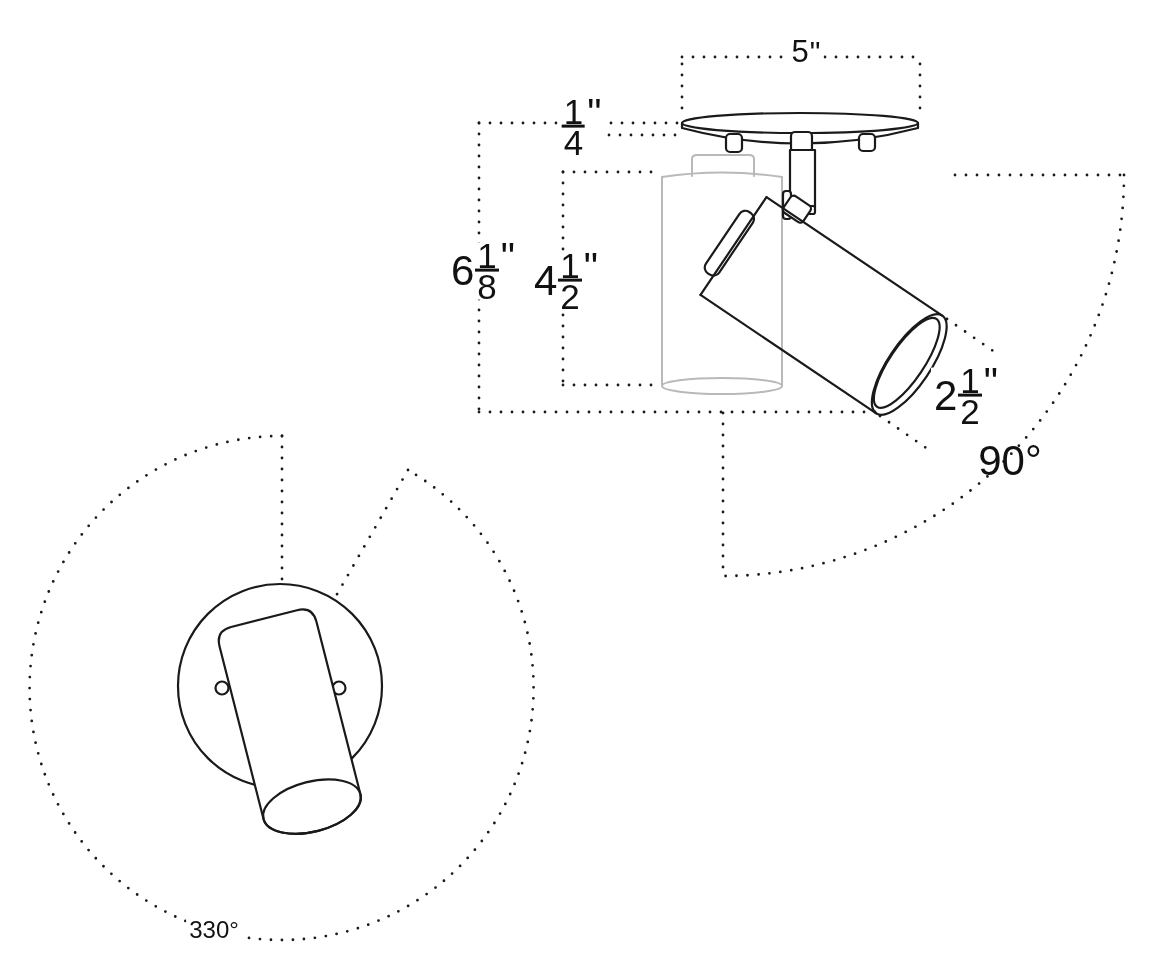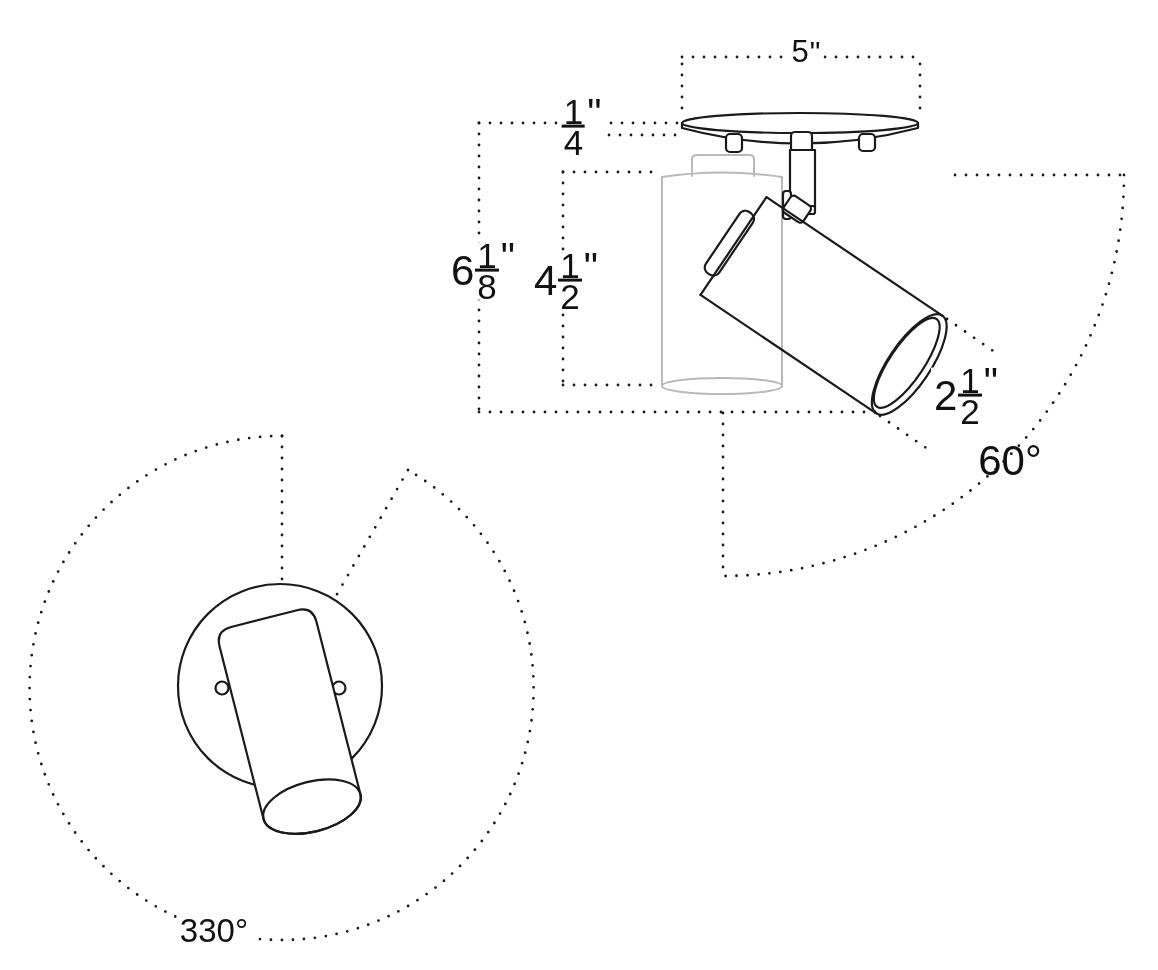--- a/index.html
+++ b/index.html
@@ -19,21 +19,21 @@
          background:var(--background);padding:0 3px;white-space:nowrap;line-height:1;}
   .label.no-bg{background:transparent;padding:0;}
   .whole{font-size:42px;line-height:.73;}
   .frac{display:inline-flex;flex-direction:column;align-items:center;font-size:35px;line-height:.74;margin:0 1px;}
   .num{border-bottom:3px solid var(--label);padding:0 2px;}
   .den{padding-top:2px;}
   .unit{font-size:40px;line-height:.73;align-self:flex-start;margin-left:1px;}
   .size-m .whole{font-size:31px;}
   .size-m .unit{font-size:30px;}
   .angle-l{font-size:42px;line-height:1;}
-  .angle-m{font-size:33px;line-height:1;}
+  .angle-m{font-size:24px;line-height:1;}
 </style>
 </head>
 <body>
 
 <div class="canvas">
 
   <svg width="1158" height="970" viewBox="0 0 1158 970">
 
     <g>
       <path class="d" d="M682 57 H920"></path>
@@ -136,20 +136,20 @@
   <div class="label" style="left:966px;top:396px;">
     <span class="whole">2</span>
       <span class="frac">
         <span class="num">1</span>
         <span class="den">2</span>
       </span>
       <span class="unit">"</span>
   </div>
 
   <div class="label no-bg angle-l" style="left:1010px;top:461px;">
-    <span>60°</span>
+    <span>90°</span>
   </div>
 
   <div class="label angle-m" style="left:214px;top:930px;">
     <span>330°</span>
   </div>
 
 </div>
 
 </body></html>

